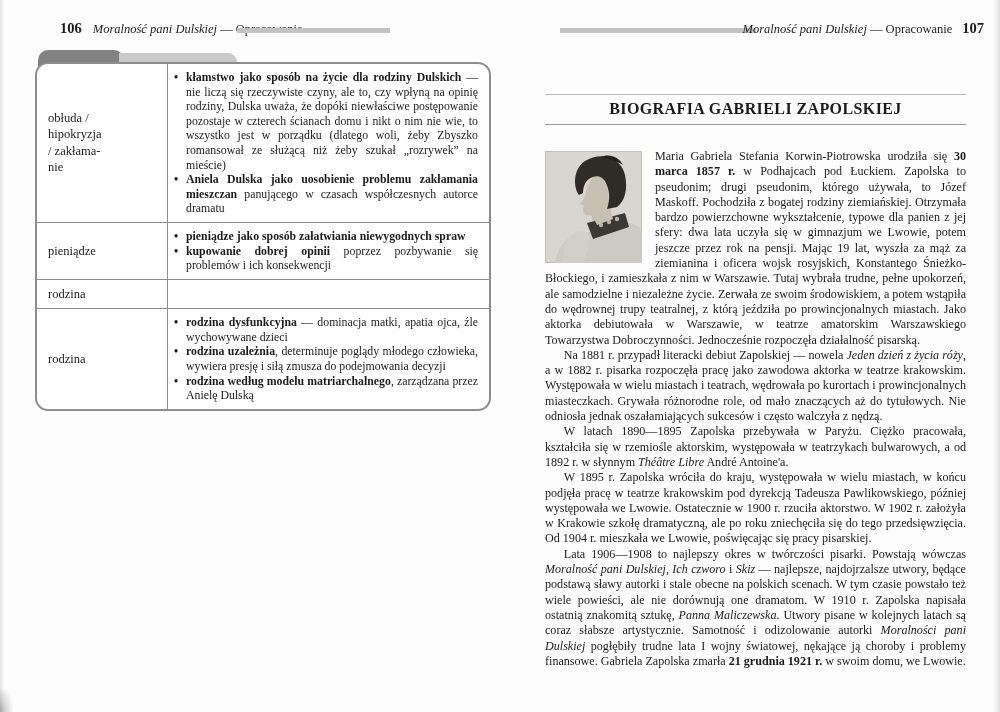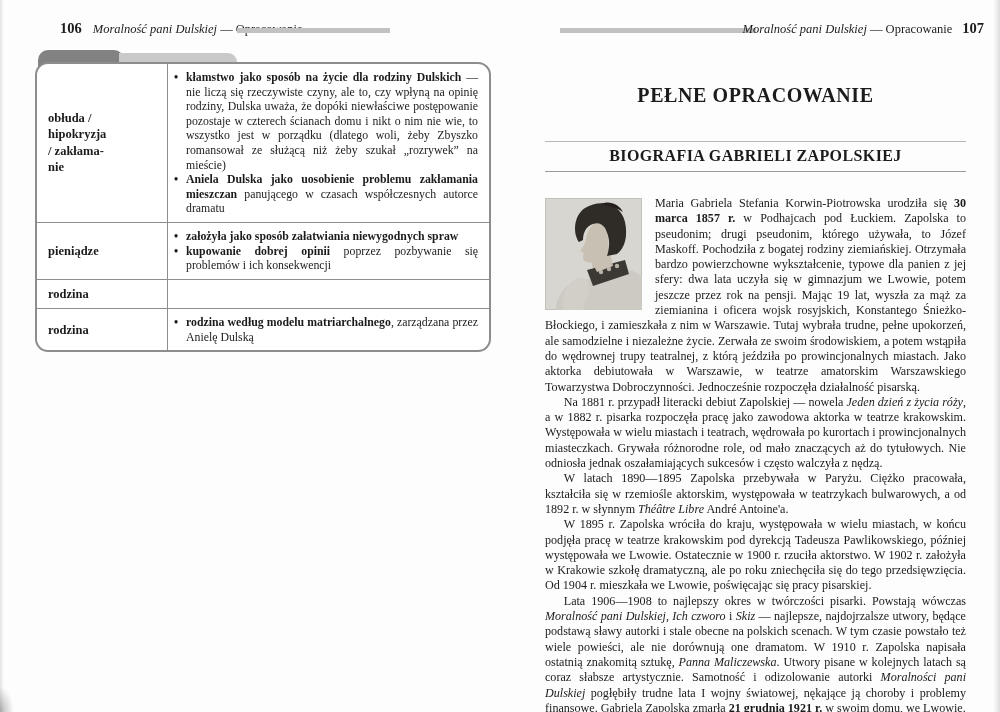--- a/index.html
+++ b/index.html
@@ -30,21 +30,21 @@
   .table-wrap{position:absolute;left:35px;top:50px;width:456px;}
   .table-tab{position:absolute;left:3px;top:0;width:86px;height:24px;
     background:#828282;border-radius:10px 10px 0 0;}
   .table-tab-light{position:absolute;left:84px;top:3px;width:118px;height:17px;
     background:#c9c9c9;border-radius:0 9px 0 0;}
   .themes-table{position:relative;margin-top:12px;background:#fff;
     border:2px solid #8d8d8d;border-radius:13px;overflow:hidden;}
   .trow{display:grid;grid-template-columns:131px 1fr;}
   .trow + .trow{border-top:1.5px solid #8d8d8d;}
   .tlabel{border-right:1.5px solid #8d8d8d;display:flex;align-items:center;
-    padding:6px 4px 6px 11px;font-weight:bold;font-size:12.5px;line-height:1.32;
+    padding:6px 4px 6px 11px;font-weight:normal;font-size:12.5px;line-height:1.32;
     white-space:pre-line;}
   .tcell{padding:6px 11px 6px 5px;}
   .tcell ul{margin:0;padding:0;list-style:none;}
   .tcell li{position:relative;padding-left:13px;font-size:11.8px;line-height:14.6px;
     text-align:justify;}
   .tcell li::before{content:"\2022";position:absolute;left:1px;top:0;font-weight:bold;}
   
   .right-col{position:absolute;left:545px;top:60px;width:421px;}
   .main-title{text-align:center;font-weight:bold;font-size:20px;
     letter-spacing:.6px;margin:24px 0 0 0;}
@@ -92,45 +92,46 @@
           <li><span style="font-weight: bold;">kłamstwo jako sposób na życie dla rodziny Dulskich</span><span> — nie liczą się rzeczywiste czyny, ale to, czy wpłyną na opinię rodziny, Dulska uważa, że dopóki niewłaściwe postępowanie pozostaje w czterech ścianach domu i nikt o nim nie wie, to wszystko jest w porządku (dlatego woli, żeby Zbyszko romansował ze służącą niż żeby szukał „rozrywek” na mieście)</span></li>
           <li><span style="font-weight: bold;">Aniela Dulska jako uosobienie problemu zakłamania mieszczan</span><span> panującego w czasach współczesnych autorce dramatu</span></li>
         </ul>
           </div>
       </div>
 
       <div class="trow">
         <div class="tlabel">pieniądze</div>
         <div class="tcell">
             <ul>
-          <li><span style="font-weight: bold;">założyła jako sposób załatwiania niewygodnych spraw</span></li>
+          <li><span style="font-weight: bold;">pieniądze jako sposób załatwiania niewygodnych spraw</span></li>
           <li><span style="font-weight: bold;">kupowanie dobrej opinii</span><span> poprzez pozbywanie się problemów i ich konsekwencji</span></li>
         </ul>
           </div>
       </div>
 
       <div class="trow">
         <div class="tlabel">rodzina</div>
       </div>
 
       <div class="trow">
         <div class="tlabel">rodzina</div>
         <div class="tcell">
             <ul>
+          <li><span style="font-weight: bold;">rodzina dysfunkcyjna</span><span> — dominacja matki, apatia ojca, źle wychowywane dzieci</span></li>
+          <li><span style="font-weight: bold;">rodzina uzależnia</span><span>, determinuje poglądy młodego człowieka, wywiera presję i siłą zmusza do podejmowania decyzji</span></li>
           <li><span style="font-weight: bold;">rodzina według modelu matriarchalnego</span><span>, zarządzana przez Anielę Dulską</span></li>
         </ul>
           </div>
       </div>
 
 
     </div>
   </div>
 
   <div class="right-col">
-    <h1 class="main-title">PEŁNE OPRACOWANIE</h1>
     <div class="section-heading">BIOGRAFIA GABRIELI ZAPOLSKIEJ</div>
 
     <div class="bio">
       <p class="first">
         <span class="photo" title="portrait of Gabriela Zapolska in profile">
           <svg viewBox="0 0 97 112" xmlns="http://www.w3.org/2000/svg">
             <rect width="97" height="112" fill="#d8d6d1"></rect>
             <rect width="97" height="112" fill="none" stroke="#c2c0bb" stroke-width="2"></rect>
 
             <path d="M10,112 C14,88 30,78 52,82 L86,72 L97,78 L97,112 Z" fill="#cdcac4"></path>

